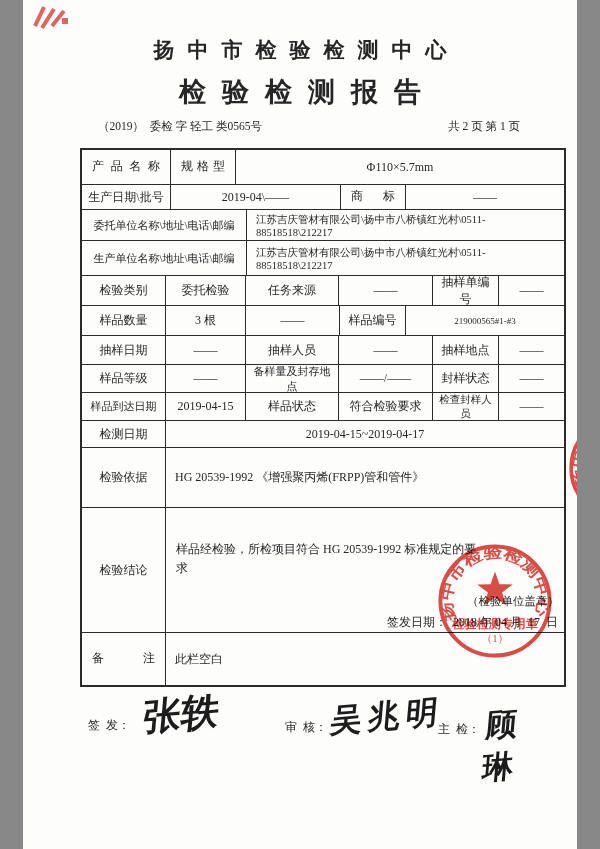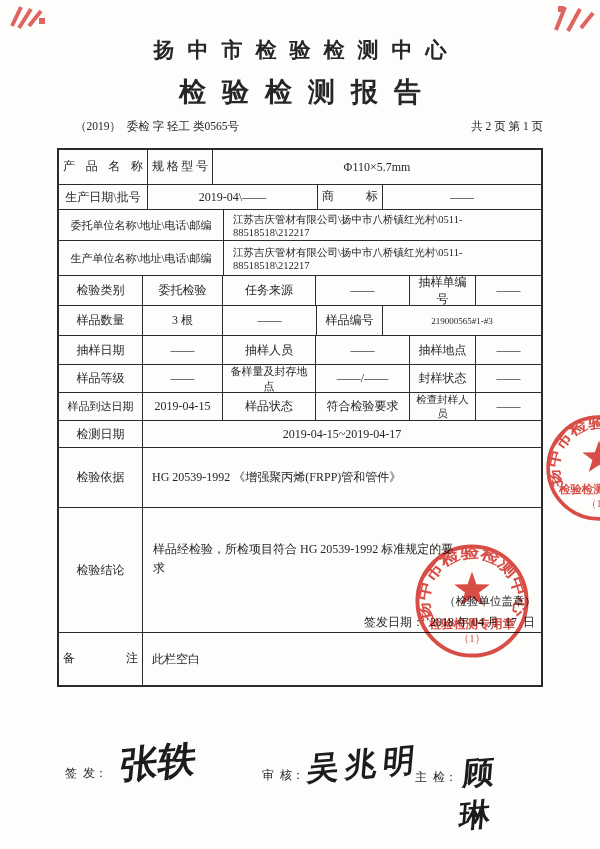--- a/index.html
+++ b/index.html
@@ -1,17 +1,17 @@
 <!DOCTYPE html>
 <html><head>
 <meta charset="utf-8">
 <style>
   html,body { margin:0; padding:0; background:#888; }
   .page {
-    position:relative; width:600px; height:849px; margin:0 auto;
+    position:relative; width:554px; height:849px; margin:0 auto;
     background:#fdfdfc; overflow:hidden;
     font-family:"Liberation Serif","DejaVu Serif",serif; color:#262626;
   }
   
   .org-title {
     position:absolute; top:36px; left:0; right:0; text-align:center;
     font-size:21px; font-weight:bold; letter-spacing:13px; padding-left:13px;
   }
   .report-title {
     position:absolute; top:74px; left:0; right:0; text-align:center;
@@ -23,31 +23,31 @@
   .tbl { position:absolute; left:57px; top:148px; width:486px; border:2px solid #2b2b2b; box-sizing:border-box; background:transparent; }
   .trow { display:flex; border-top:1px solid #2b2b2b; box-sizing:border-box; }
   .trow:first-child { border-top:none; }
   .tcell {
     border-left:1px solid #2b2b2b; box-sizing:border-box;
     display:flex; align-items:center; justify-content:center;
     font-size:12px; padding:0 4px; text-align:center; overflow:hidden;
   }
   .tcell:first-child { border-left:none; }
   .val-left { justify-content:flex-start; text-align:left; padding-left:9px; }
-  .spread { display:block; text-align:justify; text-align-last:justify; padding:0 4px; }
+  .spread { display:block; text-align:justify; text-align-last:justify; padding:0 10px; }
   .fz11 { font-size:11px; }
   .fz105 { font-size:10.5px; }
   .fz9 { font-size:9px; letter-spacing:0; }
   
   .concl-cell { position:relative; display:block; }
   .concl-text { position:absolute; left:10px; top:32px; right:80px; text-align:left; font-size:12px; line-height:1.55; }
   .seal-note  { position:absolute; right:5px;  top:86px;  font-size:11.5px; }
   .issue-line { position:absolute; right:6px;  top:106px; font-size:12px; white-space:pre; }
   
-  .sign-area { position:absolute; left:57px; top:693px; width:510px; height:85px;margin-top:48px; }
+  .sign-area { position:absolute; left:57px; top:693px; width:510px; height:85px; }
   .sig-label { position:absolute; font-size:12px; white-space:pre; }
   .sig-name  {
     position:absolute; font-weight:bold; color:#1c1c1c;
     font-family:"DejaVu Sans","Liberation Sans",sans-serif;
     transform:rotate(-5deg) skewX(-10deg);
   }
   
   .stamp { position:absolute; opacity:.88; mix-blend-mode:multiply; }
   .frag  { position:absolute; opacity:.75; }
 </style>

